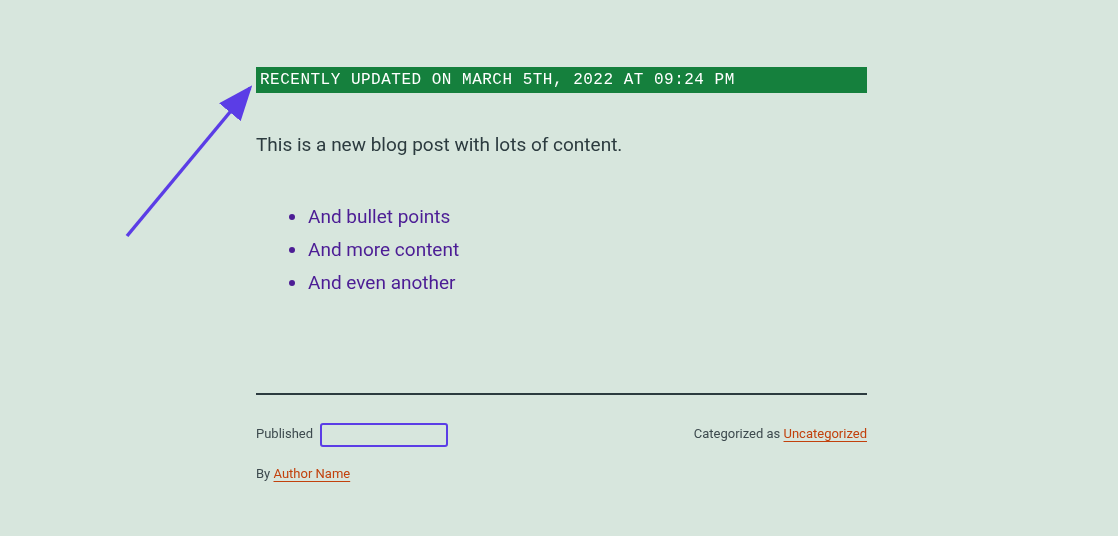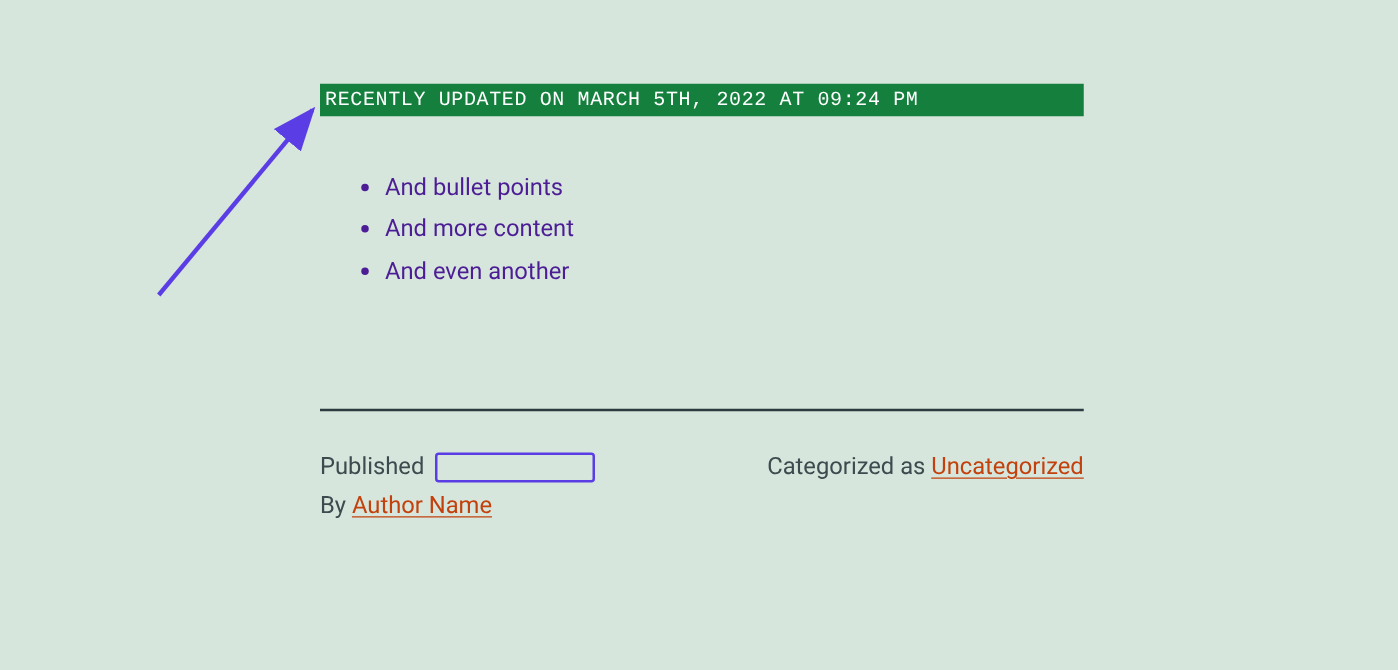--- a/index.html
+++ b/index.html
@@ -53,21 +53,21 @@
       border-top: 2px solid #2c3b3f;
       margin-top: 94px;
       width: 100%;
     }
     .meta-section {
       margin-top: 28px;
       display: flex;
       justify-content: space-between;
       align-items: flex-start;
       color: #3d4a4e;
-      font-size: 19px;
+      font-size: 13px;
     }
     .meta-left {
       line-height: 1.65;
     }
     .meta-right {
       line-height: 1.65;
       text-align: right;
     }
     .highlight-box {
       display: inline-block;
@@ -79,20 +79,21 @@
       margin-left: 4px;
     }
     .meta-link {
       color: #c2410c;
       text-decoration: underline;
       text-decoration-thickness: 1px;
       text-underline-offset: 3px;
     }
     .by-line {
       display: block;
+      margin-top: 16px;
     }
     .edit-line {
       display: block;
     }
     .arrow-svg {
       position: absolute;
       left: 112px;
       top: 76px;
       width: 160px;
       height: 170px;
@@ -107,20 +108,21 @@
     <marker id="arrowhead" markerWidth="10" markerHeight="8" refX="9" refY="4" orient="auto">
       <polygon points="0 0, 10 4, 0 8" fill="#5b3de6"></polygon>
     </marker>
   </defs>
   <line x1="15" y1="160" x2="138" y2="12" stroke="#5b3de6" stroke-width="3.5" marker-end="url(#arrowhead)"></line>
 </svg>
 
 <div class="content-container">
   <div class="updated-banner">RECENTLY UPDATED ON MARCH 5TH, 2022 AT 09:24 PM</div>
 
+  <p class="intro-text">This is a new blog post with lots of content.</p>
 
   <ul class="bullet-list">
     <li>And bullet points</li>
     <li>And more content</li>
     <li>And even another</li>
   </ul>
 
   <hr class="divider">
 
   <div class="meta-section">

